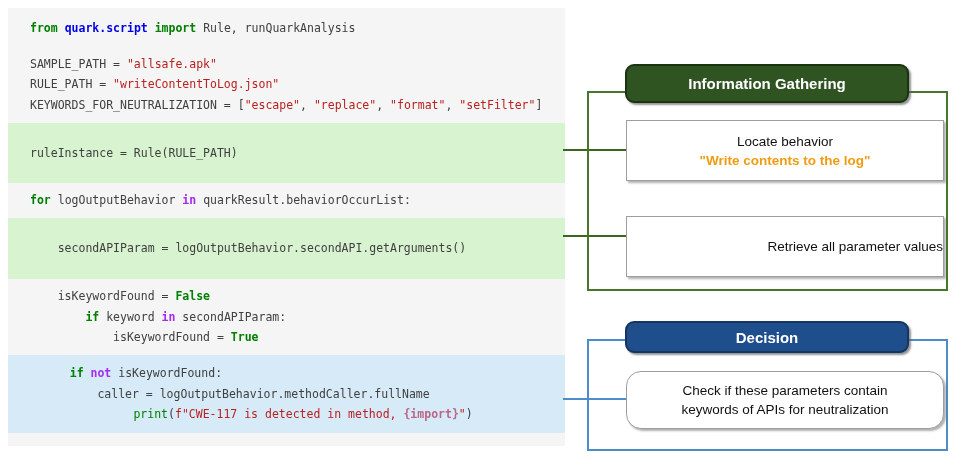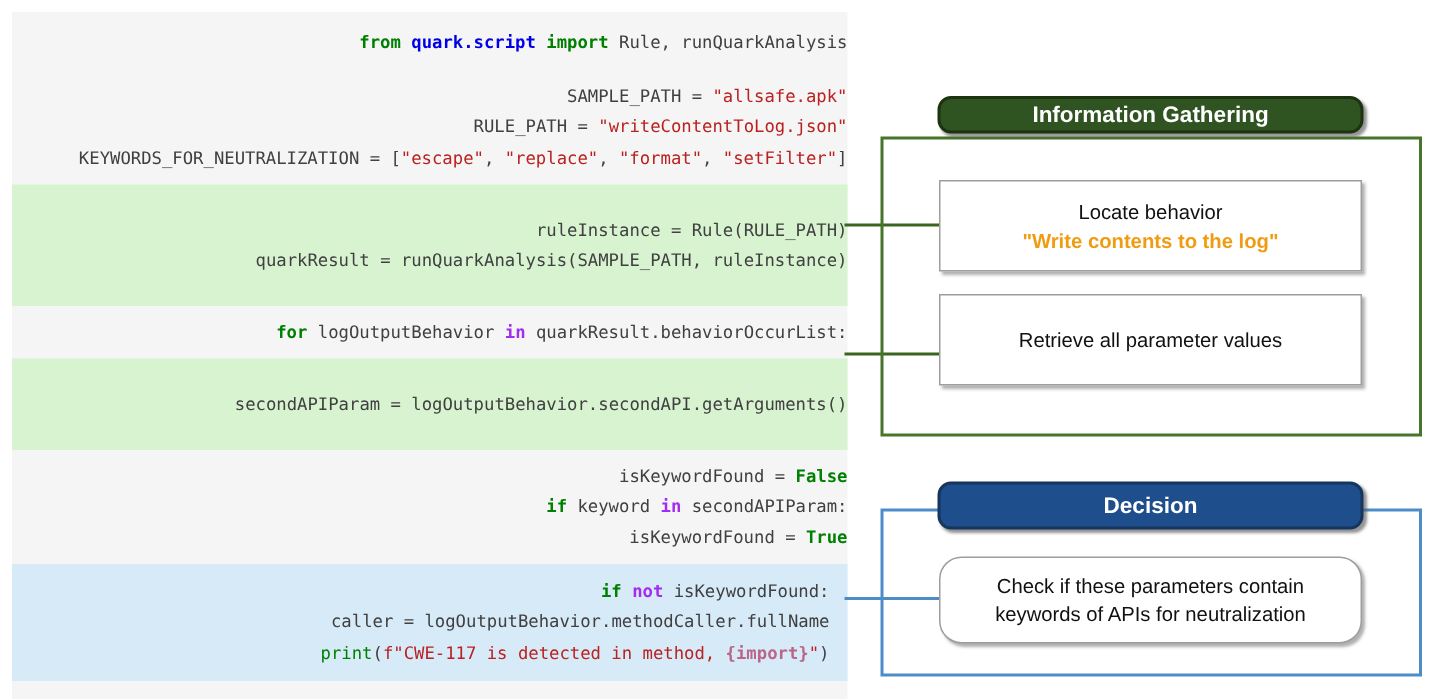--- a/index.html
+++ b/index.html
@@ -4,31 +4,31 @@
 <style>
   * { margin:0; padding:0; box-sizing:border-box; }
   body { background:#ffffff; font-family:"Liberation Sans", sans-serif; }
   .canvas { position:relative; width:961px; height:466px; background:#ffffff; overflow:hidden; }
 
   
   .code-panel {
     position:absolute; left:8px; top:8px; width:557px;
     background:#f4f5f4; padding:10px 0 6px 0;
     font-family:"DejaVu Sans Mono", monospace;
-    font-size:11.5px; color:#404040;text-align:right;
+    font-size:11.5px; color:#404040;
   }
   .cb { }
   .cb.spacer { height:15px; }
   .cb.green { background:#d8f3d0; padding:20px 0; margin:7px 0; }
   .cb.blue  { background:#d7eaf8; padding:8px 12px; margin:7px 0; }
   .cl { height:20.7px; line-height:20.7px; padding-left:22px; white-space:pre; }
   .c-p  { color:#404040; }
   .c-k  { color:#008000; font-weight:bold; }
   .c-kc { color:#008000; font-weight:bold; }
-  .c-nb { color:#008000; }
+  .c-nb { color:#008000;margin-left:36px; }
   .c-nn { color:#0000e6; font-weight:bold; }
   .c-ow { color:#a32cf0; font-weight:bold; }
   .c-s  { color:#ba2121; }
   .c-si { color:#bb6688; font-weight:bold; }
 
   
   .conn { position:absolute; height:0; border-top:2.5px solid #3a661e; }
   .conn.blue { border-top-color:#4c8cc8; }
   #conn-a { left:563px; top:149px; width:63px; }
   #conn-b { left:563px; top:235px; width:63px; }
@@ -38,32 +38,32 @@
   .section-frame { position:absolute; border:2px solid; background:transparent; }
   #frame-green { left:587px; top:91px;  width:361px; height:200px; border-color:#47762a; }
   #frame-blue  { left:587px; top:339px; width:361px; height:112px; border-color:#4c8cc8; }
 
   .hdr {
     position:absolute; left:625px; width:284px;
     display:flex; align-items:center; justify-content:center;
     color:#ffffff; font-weight:bold; font-size:15px;
     border-radius:9px; box-shadow:2px 2px 2px rgba(90,90,90,0.65);
   }
-  #hdr-info { top:64px; height:25px; background:#2f5321; border:2px solid #1c3310; }
+  #hdr-info { top:64px; height:39px; background:#2f5321; border:2px solid #1c3310; }
   #hdr-decision { top:321px; height:32px; background:#1f4e8c; border:2px solid #16355f; }
 
   .wbox {
-    position:absolute; left:626px; width:282px;
+    position:absolute; left:626px; width:318px;
     background:#ffffff; border:1px solid #9e9e9e;
     box-shadow:2px 2px 2px rgba(100,100,100,0.5);
     display:flex; flex-direction:column; align-items:center; justify-content:center;
     font-size:13.5px; color:#111111; line-height:19px; text-align:center;
   }
   #box-locate { top:120px; height:61px; }
-  #box-retrieve { top:196px; height:61px; }
+  #box-retrieve { top:216px; height:61px;align-items:flex-end; }
   #box-check { top:371px; height:58px;border-radius:15px; }
   .orange { color:#f09c12; font-weight:bold; }
 </style>
 </head>
 <body>
 
 <div class="canvas">
 
   <div class="code-panel">
     <div id="code-snippet">
@@ -71,21 +71,20 @@
           <div class="cl"><span class="c-k">from</span><span class="c-p"> </span><span class="c-nn">quark.script</span><span class="c-p"> </span><span class="c-k">import</span><span class="c-p"> Rule, runQuarkAnalysis</span></div>
         </div>
         <div class="cb spacer"></div>
         <div class="cb plain">
           <div class="cl"><span class="c-p">SAMPLE_PATH = </span><span class="c-s">"allsafe.apk"</span></div>
           <div class="cl"><span class="c-p">RULE_PATH = </span><span class="c-s">"writeContentToLog.json"</span></div>
           <div class="cl"><span class="c-p">KEYWORDS_FOR_NEUTRALIZATION = [</span><span class="c-s">"escape"</span><span class="c-p">, </span><span class="c-s">"replace"</span><span class="c-p">, </span><span class="c-s">"format"</span><span class="c-p">, </span><span class="c-s">"setFilter"</span><span class="c-p">]</span></div>
         </div>
         <div class="cb green">
           <div class="cl"><span class="c-p">ruleInstance = Rule(RULE_PATH)</span></div>
-          <div class="cl"><span class="c-p">quarkResult = runQuarkAnalysis(SAMPLE_PATH, ruleInstance)</span></div>
         </div>
         <div class="cb plain">
           <div class="cl"><span class="c-k">for</span><span class="c-p"> logOutputBehavior </span><span class="c-ow">in</span><span class="c-p"> quarkResult.behaviorOccurList:</span></div>
         </div>
         <div class="cb green">
           <div class="cl"><span class="c-p">    secondAPIParam = logOutputBehavior.secondAPI.getArguments()</span></div>
         </div>
         <div class="cb plain">
           <div class="cl"><span class="c-p">    isKeywordFound = </span><span class="c-kc">False</span></div>
           <div class="cl"><span class="c-p">        </span><span class="c-k">if</span><span class="c-p"> keyword </span><span class="c-ow">in</span><span class="c-p"> secondAPIParam:</span></div>

